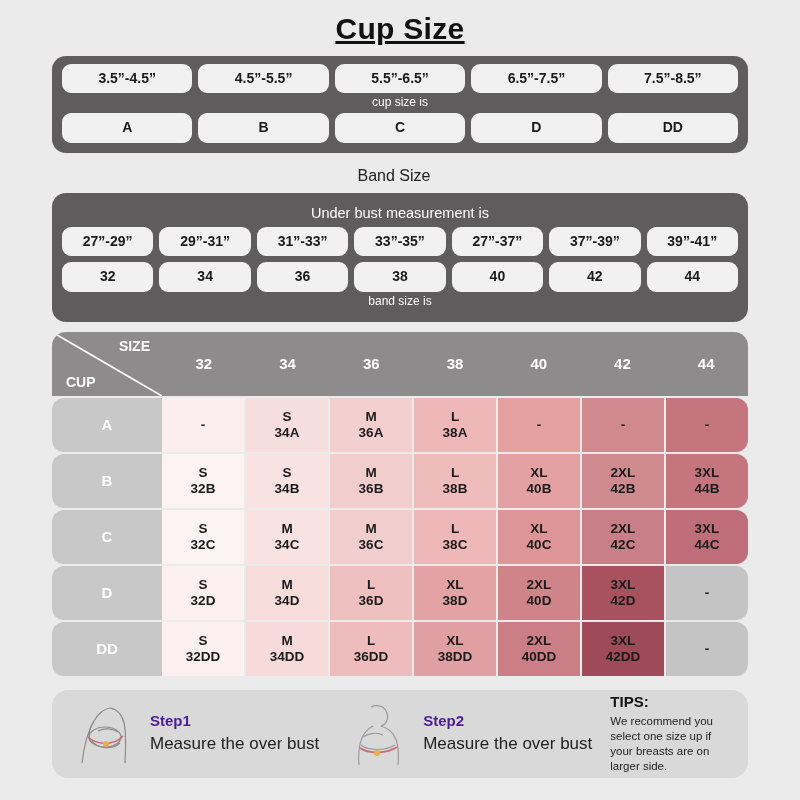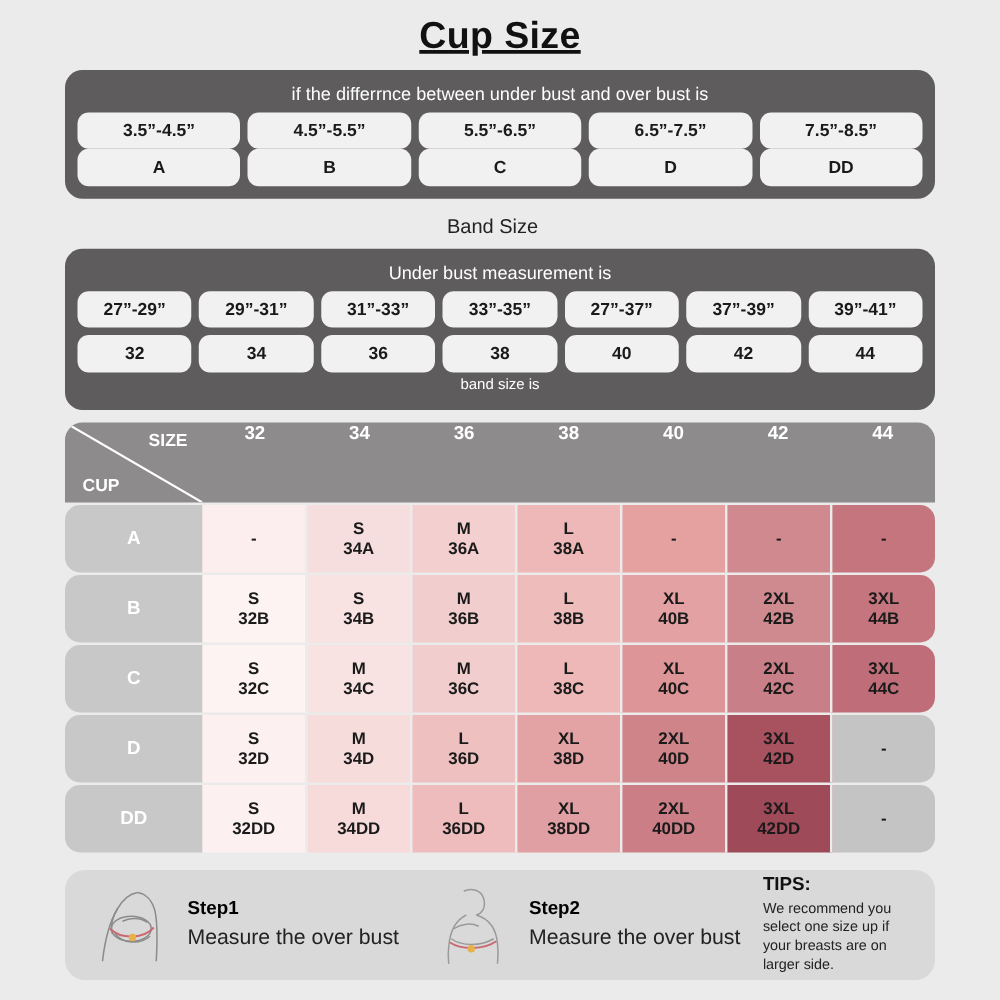--- a/index.html
+++ b/index.html
@@ -73,20 +73,21 @@
   }
 
   
   .matrix {
     margin: 10px 52px 0 52px;
   }
   .matrix-header {
     background: #8d8b8b;
     border-radius: 14px 14px 0 0;
     display: flex;
+    align-items: center;
     height: 64px;
     color: #fff;
     overflow: hidden;
   }
   .matrix-header .corner {
     width: 110px;
     position: relative;
     height: 100%;
     flex: none;
   }
@@ -169,21 +170,21 @@
     gap: 8px;
   }
   .tip-fig {
     width: 74px;
     height: 66px;
     flex: none;
   }
   .tip-text .step {
     font-size: 15px;
     font-weight: bold;
-    color: #000000;
+    color: #4c1d95;
     margin-bottom: 4px;
   }
   .tip-text .desc {
     font-size: 17px;
     color: #222;
     line-height: 1.25;
   }
   .tips-note {
     margin-left: 18px;
     flex: 1;
@@ -201,28 +202,28 @@
   }
 </style>
 </head>
 <body>
 
 <div class="page">
 
   <div class="title">Cup Size</div>
 
   <div class="panel" style="margin-top:10px;">
-    <div class="panel-caption">if the differrnce between under bust and over bust is</div>
     <div class="row">
       <div class="cell">3.5”-4.5”</div>
       <div class="cell">4.5”-5.5”</div>
       <div class="cell">5.5”-6.5”</div>
       <div class="cell">6.5”-7.5”</div>
       <div class="cell">7.5”-8.5”</div>
     </div>
+    <div class="panel-caption small">cup size is</div>
     <div class="row">
       <div class="cell">A</div>
       <div class="cell">B</div>
       <div class="cell">C</div>
       <div class="cell">D</div>
       <div class="cell">DD</div>
     </div>
   </div>
 
   <div class="band-heading">Band Size</div>

